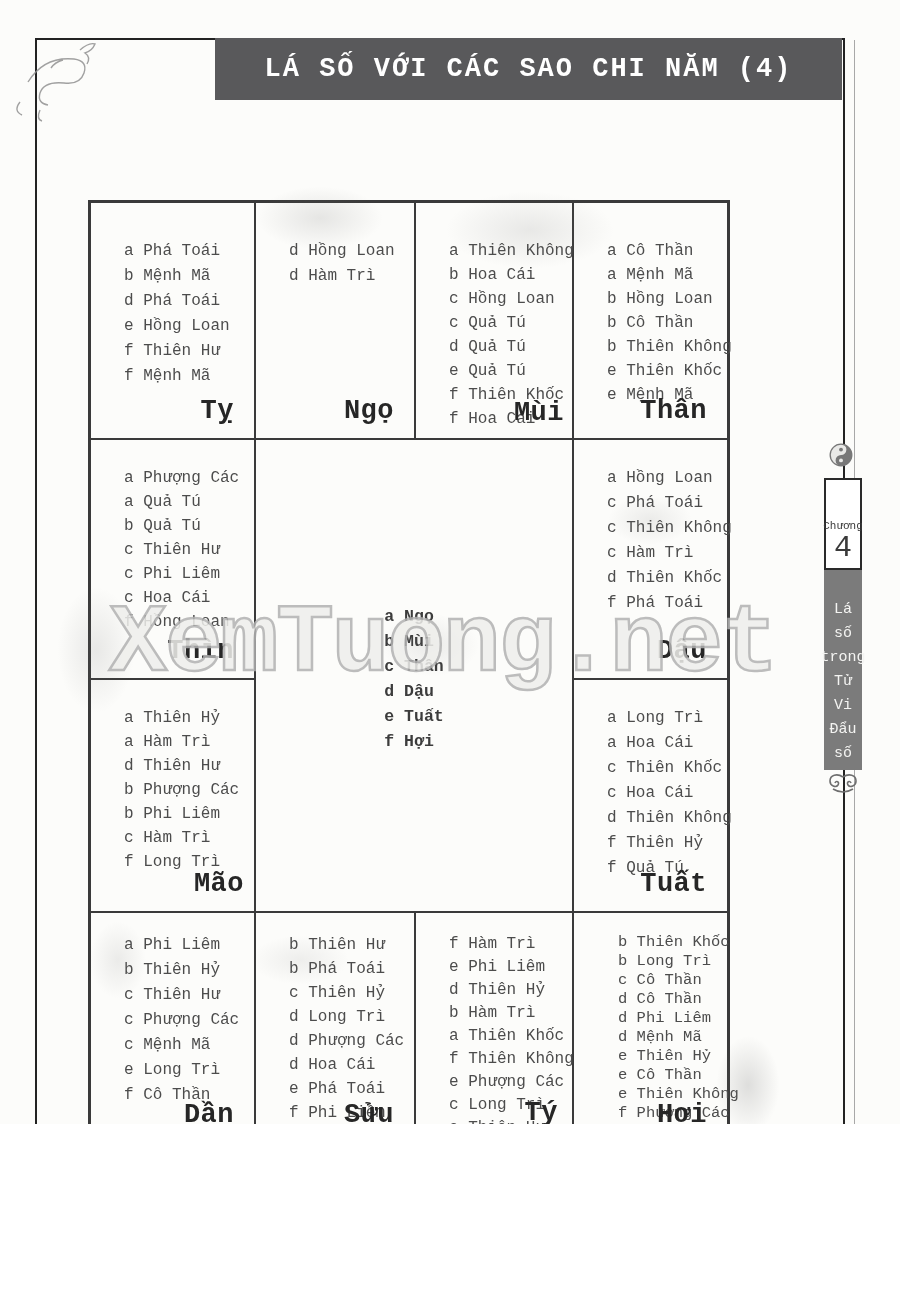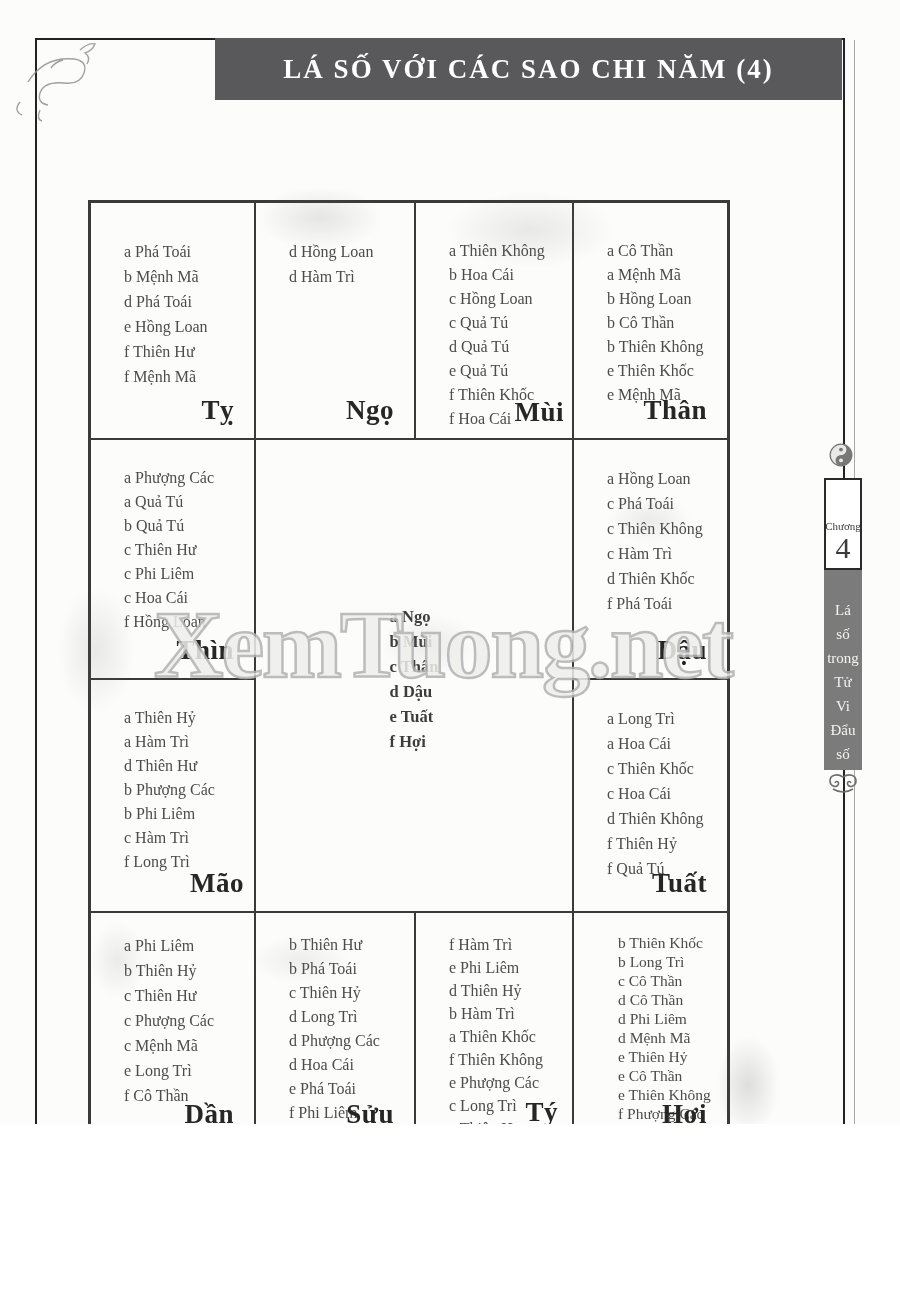--- a/index.html
+++ b/index.html
@@ -1,20 +1,20 @@
 <!DOCTYPE html>
 <html><head>
 <meta charset="utf-8">
 <style>
   * { margin:0; padding:0; box-sizing:border-box; }
   html,body { background:#ffffff; }
   .page {
     position:relative; width:900px; height:1124px; overflow:hidden;
     background:#fcfcfa;
-    font-family:Liberation Serif, serif;
+    font-family:Liberation Mono, monospace;
   }
   
   .noise {
     position:absolute; inset:0; z-index:4; pointer-events:none;
     background:
       radial-gradient(ellipse 90px 45px at 320px 218px, rgba(110,110,110,.16), transparent 70%),
       radial-gradient(ellipse 120px 55px at 530px 230px, rgba(110,110,110,.14), transparent 70%),
       radial-gradient(ellipse 55px 90px at 96px 650px, rgba(110,110,110,.14), transparent 70%),
       radial-gradient(ellipse 70px 45px at 430px 645px, rgba(110,110,110,.12), transparent 70%),
       radial-gradient(ellipse 95px 60px at 505px 1180px, rgba(85,85,85,.28), transparent 70%),

